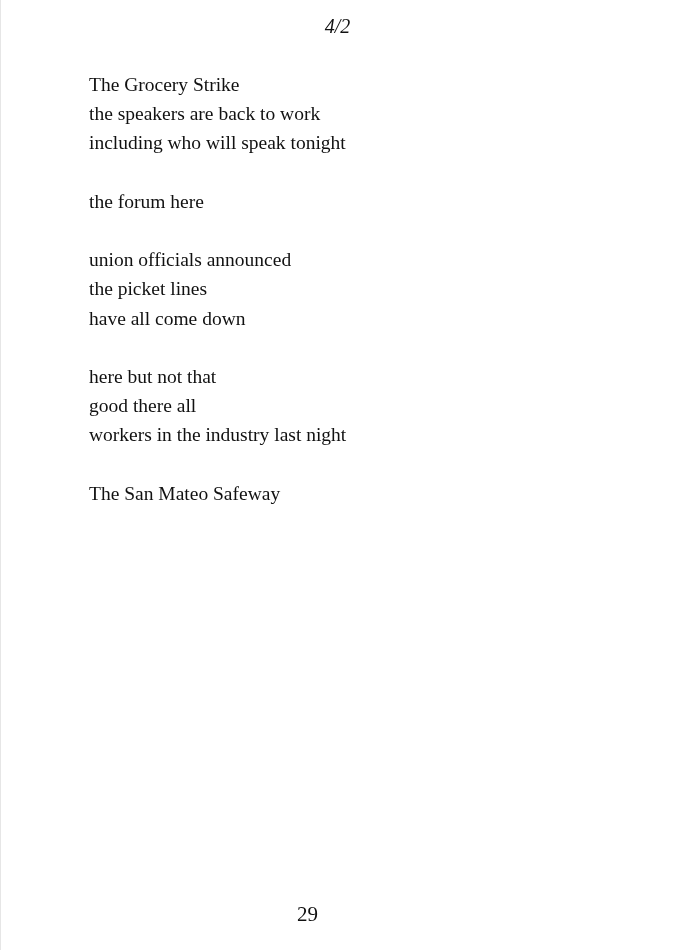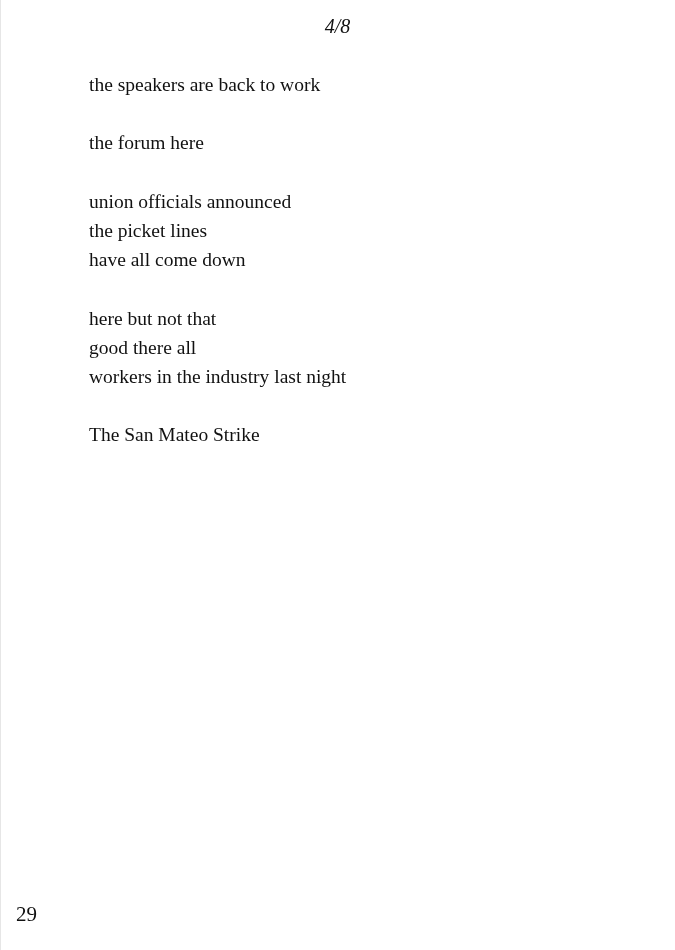--- a/index.html
+++ b/index.html
@@ -9,46 +9,48 @@
   }
   .edge { position: absolute; left: 0; top: 0; width: 1px; height: 950px; background: #e6e6e6; }
   .header {
     position: absolute; top: 12px; left: 0; width: 675px; text-align: center;
     font-style: italic; font-size: 20px; line-height: 28px;
   }
   .poem { position: absolute; left: 89px; top: 70px; font-size: 19.5px; line-height: 29.2px; }
   .stanza { margin: 0 0 29.2px 0; }
   .line { display: block; white-space: nowrap; }
   .folio {
-    position: absolute; top: 900px; left: 16px; width: 607px; 
+    position: absolute; top: 900px; left: 4px; width: 607px; text-align: center;
     font-size: 21px; line-height: 28px;
   }
 </style>
 </head>
 <body>
 
 <div class="edge"></div>
 
-<div class="header">4/8</div>
+<div class="header">4/2</div>
 
 <div class="poem">
   <div class="stanza">
+    <span class="line">The Grocery Strike</span>
     <span class="line">the speakers are back to work</span>
+    <span class="line">including who will speak tonight</span>
   </div>
   <div class="stanza">
     <span class="line">the forum here</span>
   </div>
   <div class="stanza">
     <span class="line">union officials announced</span>
     <span class="line">the picket lines</span>
     <span class="line">have all come down</span>
   </div>
   <div class="stanza">
     <span class="line">here but not that</span>
     <span class="line">good there all</span>
     <span class="line">workers in the industry last night</span>
   </div>
   <div class="stanza">
-    <span class="line">The San Mateo Strike</span>
+    <span class="line">The San Mateo Safeway</span>
   </div>
 </div>
 
 <div class="folio">29</div>
 
 </body></html>

